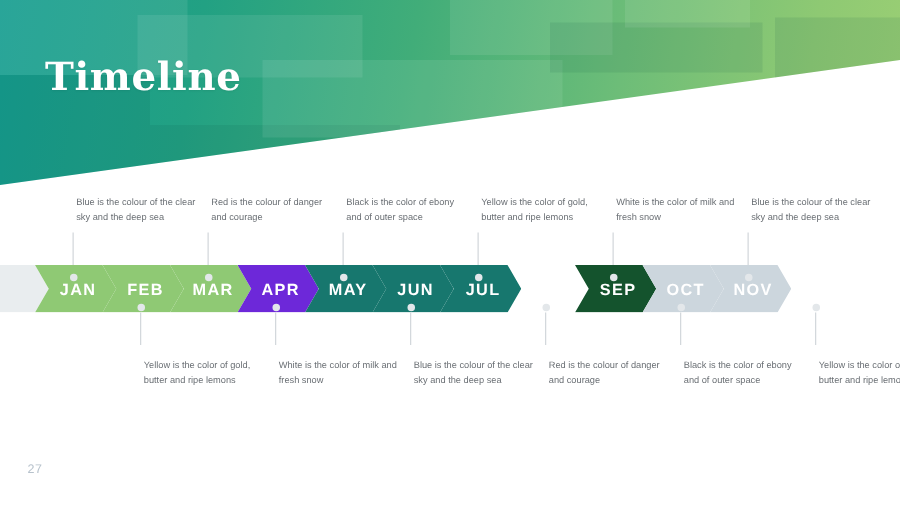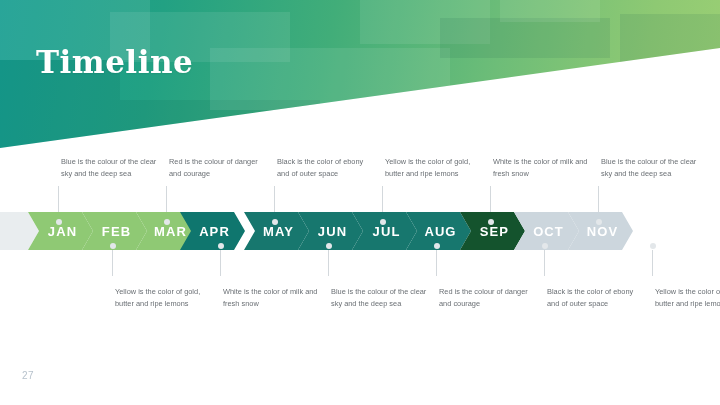--- a/index.html
+++ b/index.html
@@ -155,34 +155,31 @@
       <div class="seg cap" style="left: 0px; width: 39px; background: rgb(233, 237, 239); clip-path: polygon(0px 0px, 28px 0px, 39px 19px, 28px 38px, 0px 38px, 0px 19px);"></div>
       <div class="seg" style="left: 28px; width: 65px; background: rgb(143, 201, 116); clip-path: polygon(0px 0px, 54px 0px, 65px 19px, 54px 38px, 0px 38px, 11px 19px);">
         <span class="seg-label">JAN</span>
       </div>
       <div class="seg" style="left: 82px; width: 65px; background: rgb(143, 201, 116); clip-path: polygon(0px 0px, 54px 0px, 65px 19px, 54px 38px, 0px 38px, 11px 19px);">
         <span class="seg-label">FEB</span>
       </div>
       <div class="seg" style="left: 136px; width: 65px; background: rgb(143, 201, 116); clip-path: polygon(0px 0px, 54px 0px, 65px 19px, 54px 38px, 0px 38px, 11px 19px);">
         <span class="seg-label">MAR</span>
       </div>
-      <div class="seg" style="left: 180px; width: 65px; background: #0f766e; clip-path: polygon(0px 0px, 54px 0px, 65px 19px, 54px 38px, 0px 38px, 11px 19px);">
+      <div class="seg" style="left: 190px; width: 65px; background: #6d28d9; clip-path: polygon(0px 0px, 54px 0px, 65px 19px, 54px 38px, 0px 38px, 11px 19px);">
         <span class="seg-label">APR</span>
       </div>
       <div class="seg" style="left: 244px; width: 65px; background: rgb(23, 119, 110); clip-path: polygon(0px 0px, 54px 0px, 65px 19px, 54px 38px, 0px 38px, 11px 19px);">
         <span class="seg-label">MAY</span>
       </div>
       <div class="seg" style="left: 298px; width: 65px; background: rgb(23, 119, 110); clip-path: polygon(0px 0px, 54px 0px, 65px 19px, 54px 38px, 0px 38px, 11px 19px);">
         <span class="seg-label">JUN</span>
       </div>
       <div class="seg" style="left: 352px; width: 65px; background: rgb(23, 119, 110); clip-path: polygon(0px 0px, 54px 0px, 65px 19px, 54px 38px, 0px 38px, 11px 19px);">
         <span class="seg-label">JUL</span>
-      </div>
-      <div class="seg" style="left: 406px; width: 65px; background: rgb(23, 119, 110); clip-path: polygon(0px 0px, 54px 0px, 65px 19px, 54px 38px, 0px 38px, 11px 19px);">
-        <span class="seg-label">AUG</span>
       </div>
       <div class="seg" style="left: 460px; width: 65px; background: #14532d; clip-path: polygon(0px 0px, 54px 0px, 65px 19px, 54px 38px, 0px 38px, 11px 19px);">
         <span class="seg-label">SEP</span>
       </div>
       <div class="seg" style="left: 514px; width: 65px; background: rgb(204, 214, 221); clip-path: polygon(0px 0px, 54px 0px, 65px 19px, 54px 38px, 0px 38px, 11px 19px);">
         <span class="seg-label">OCT</span>
       </div>
       <div class="seg" style="left: 568px; width: 65px; background: rgb(204, 214, 221); clip-path: polygon(0px 0px, 54px 0px, 65px 19px, 54px 38px, 0px 38px, 11px 19px);">
         <span class="seg-label">NOV</span>
       </div>

